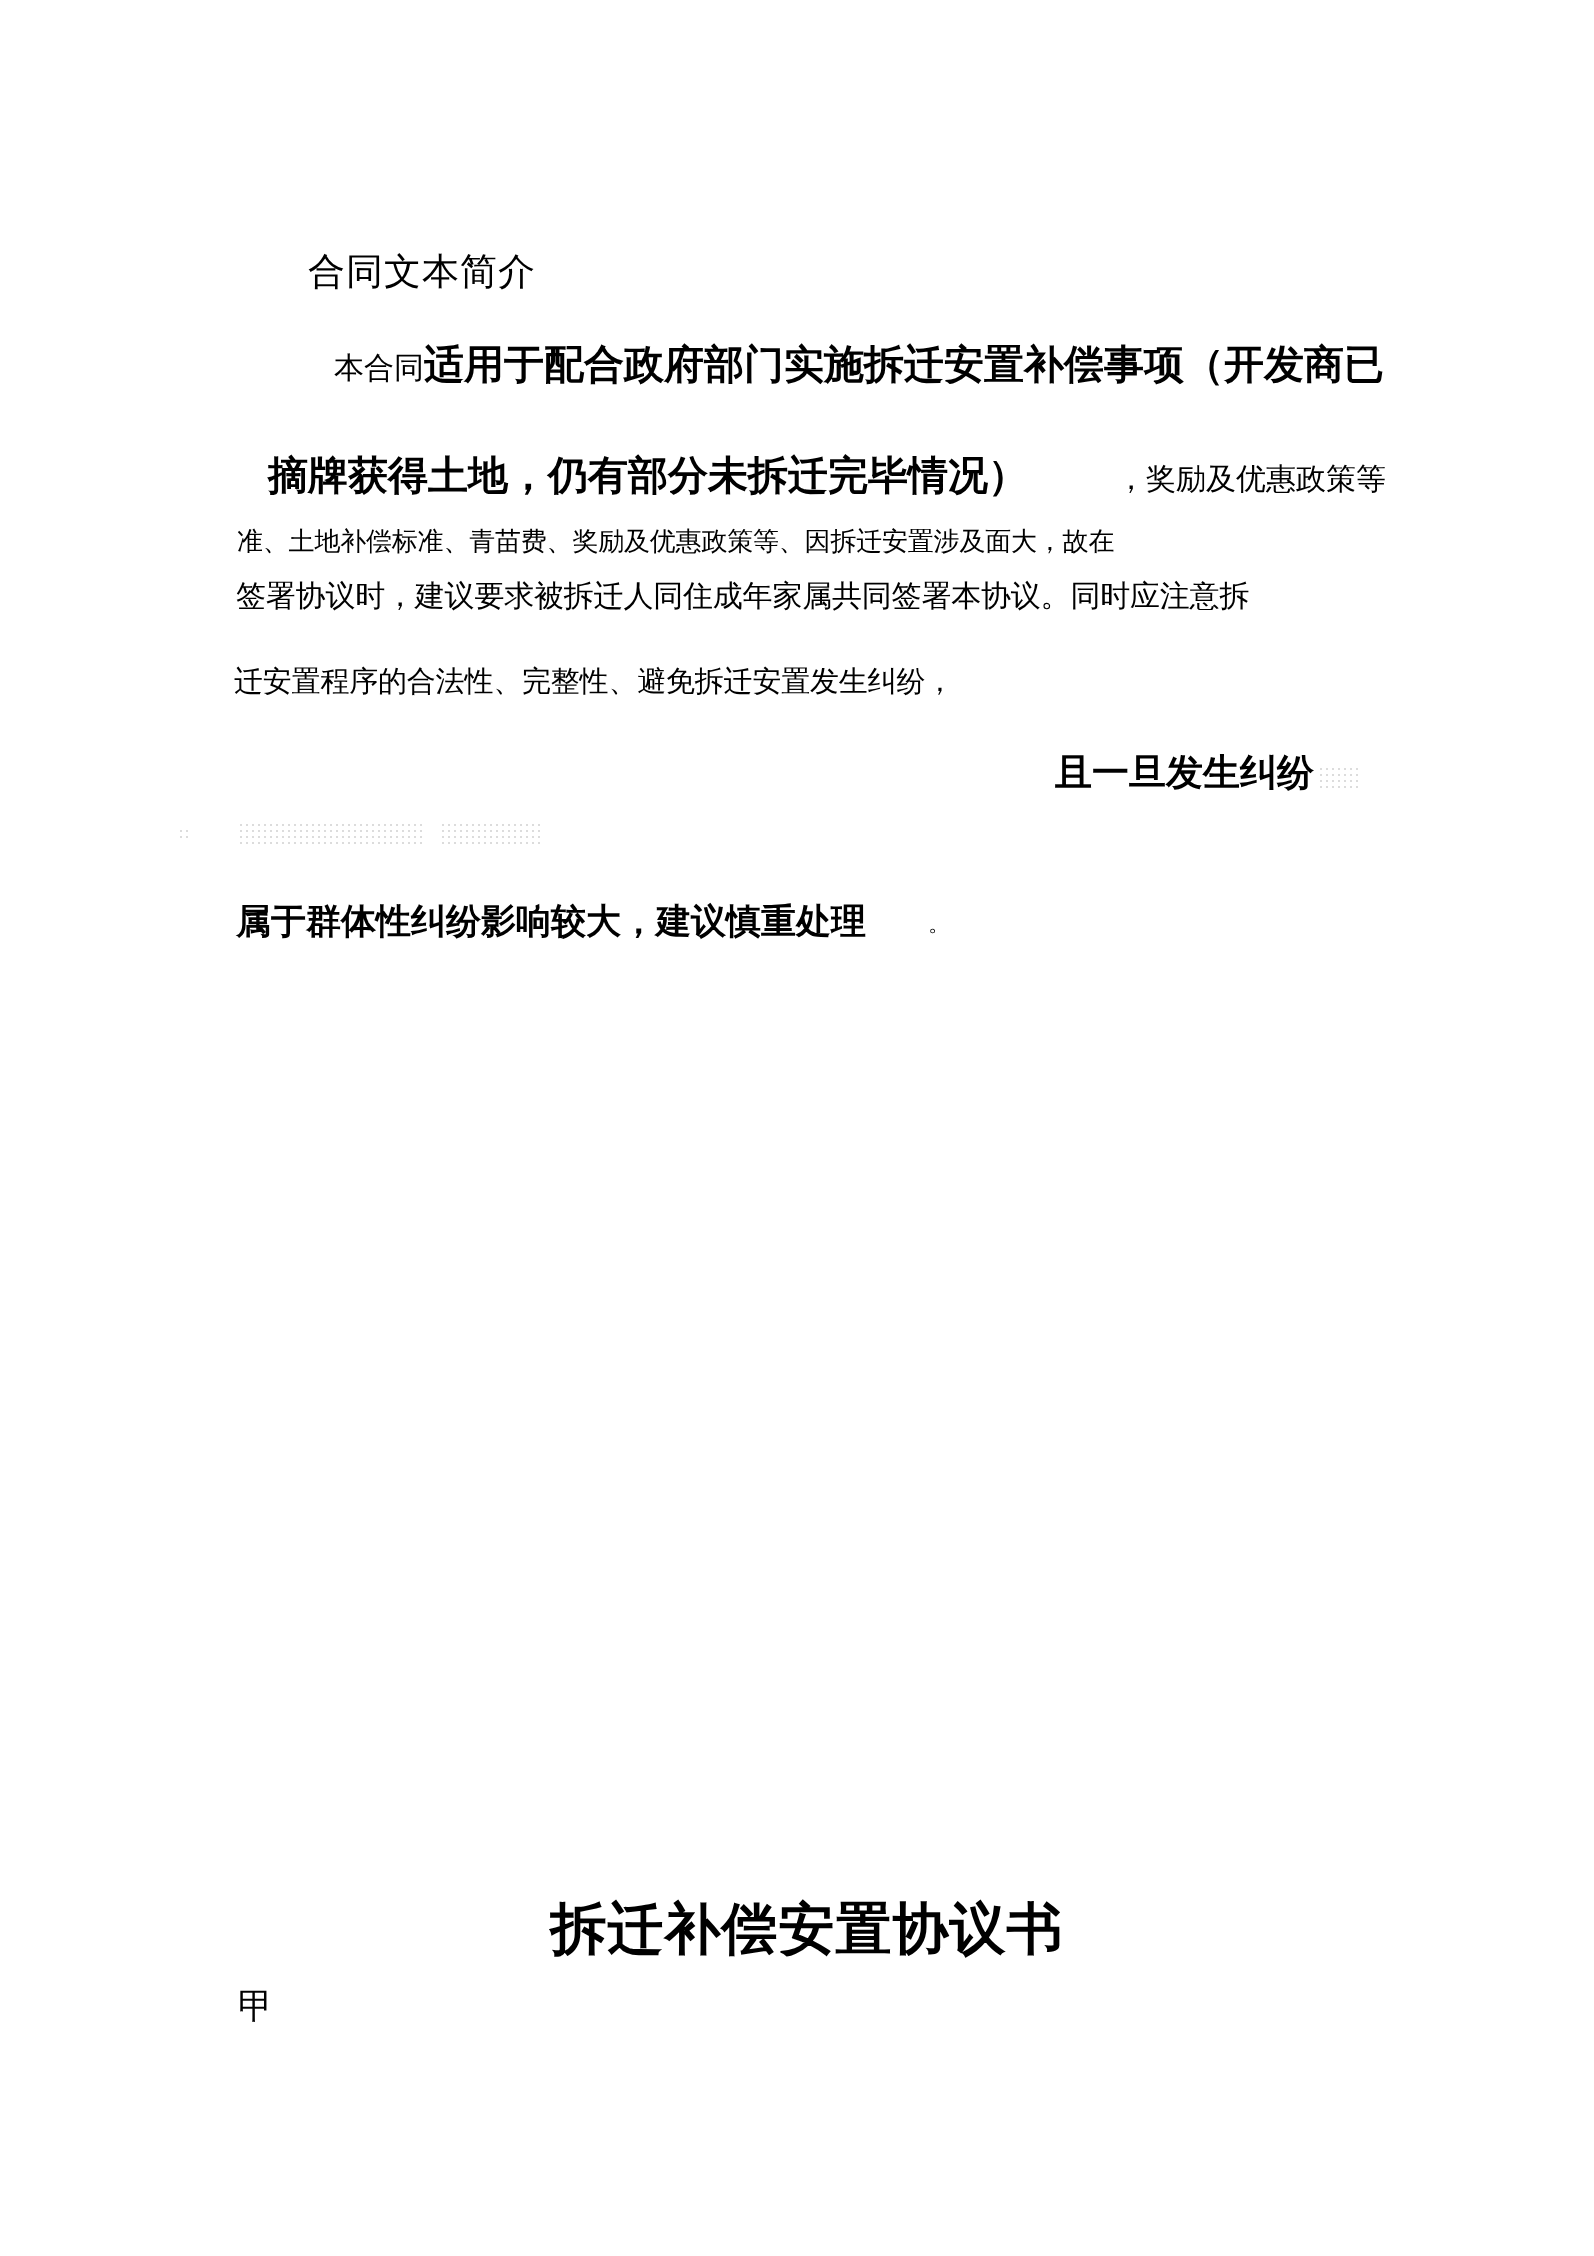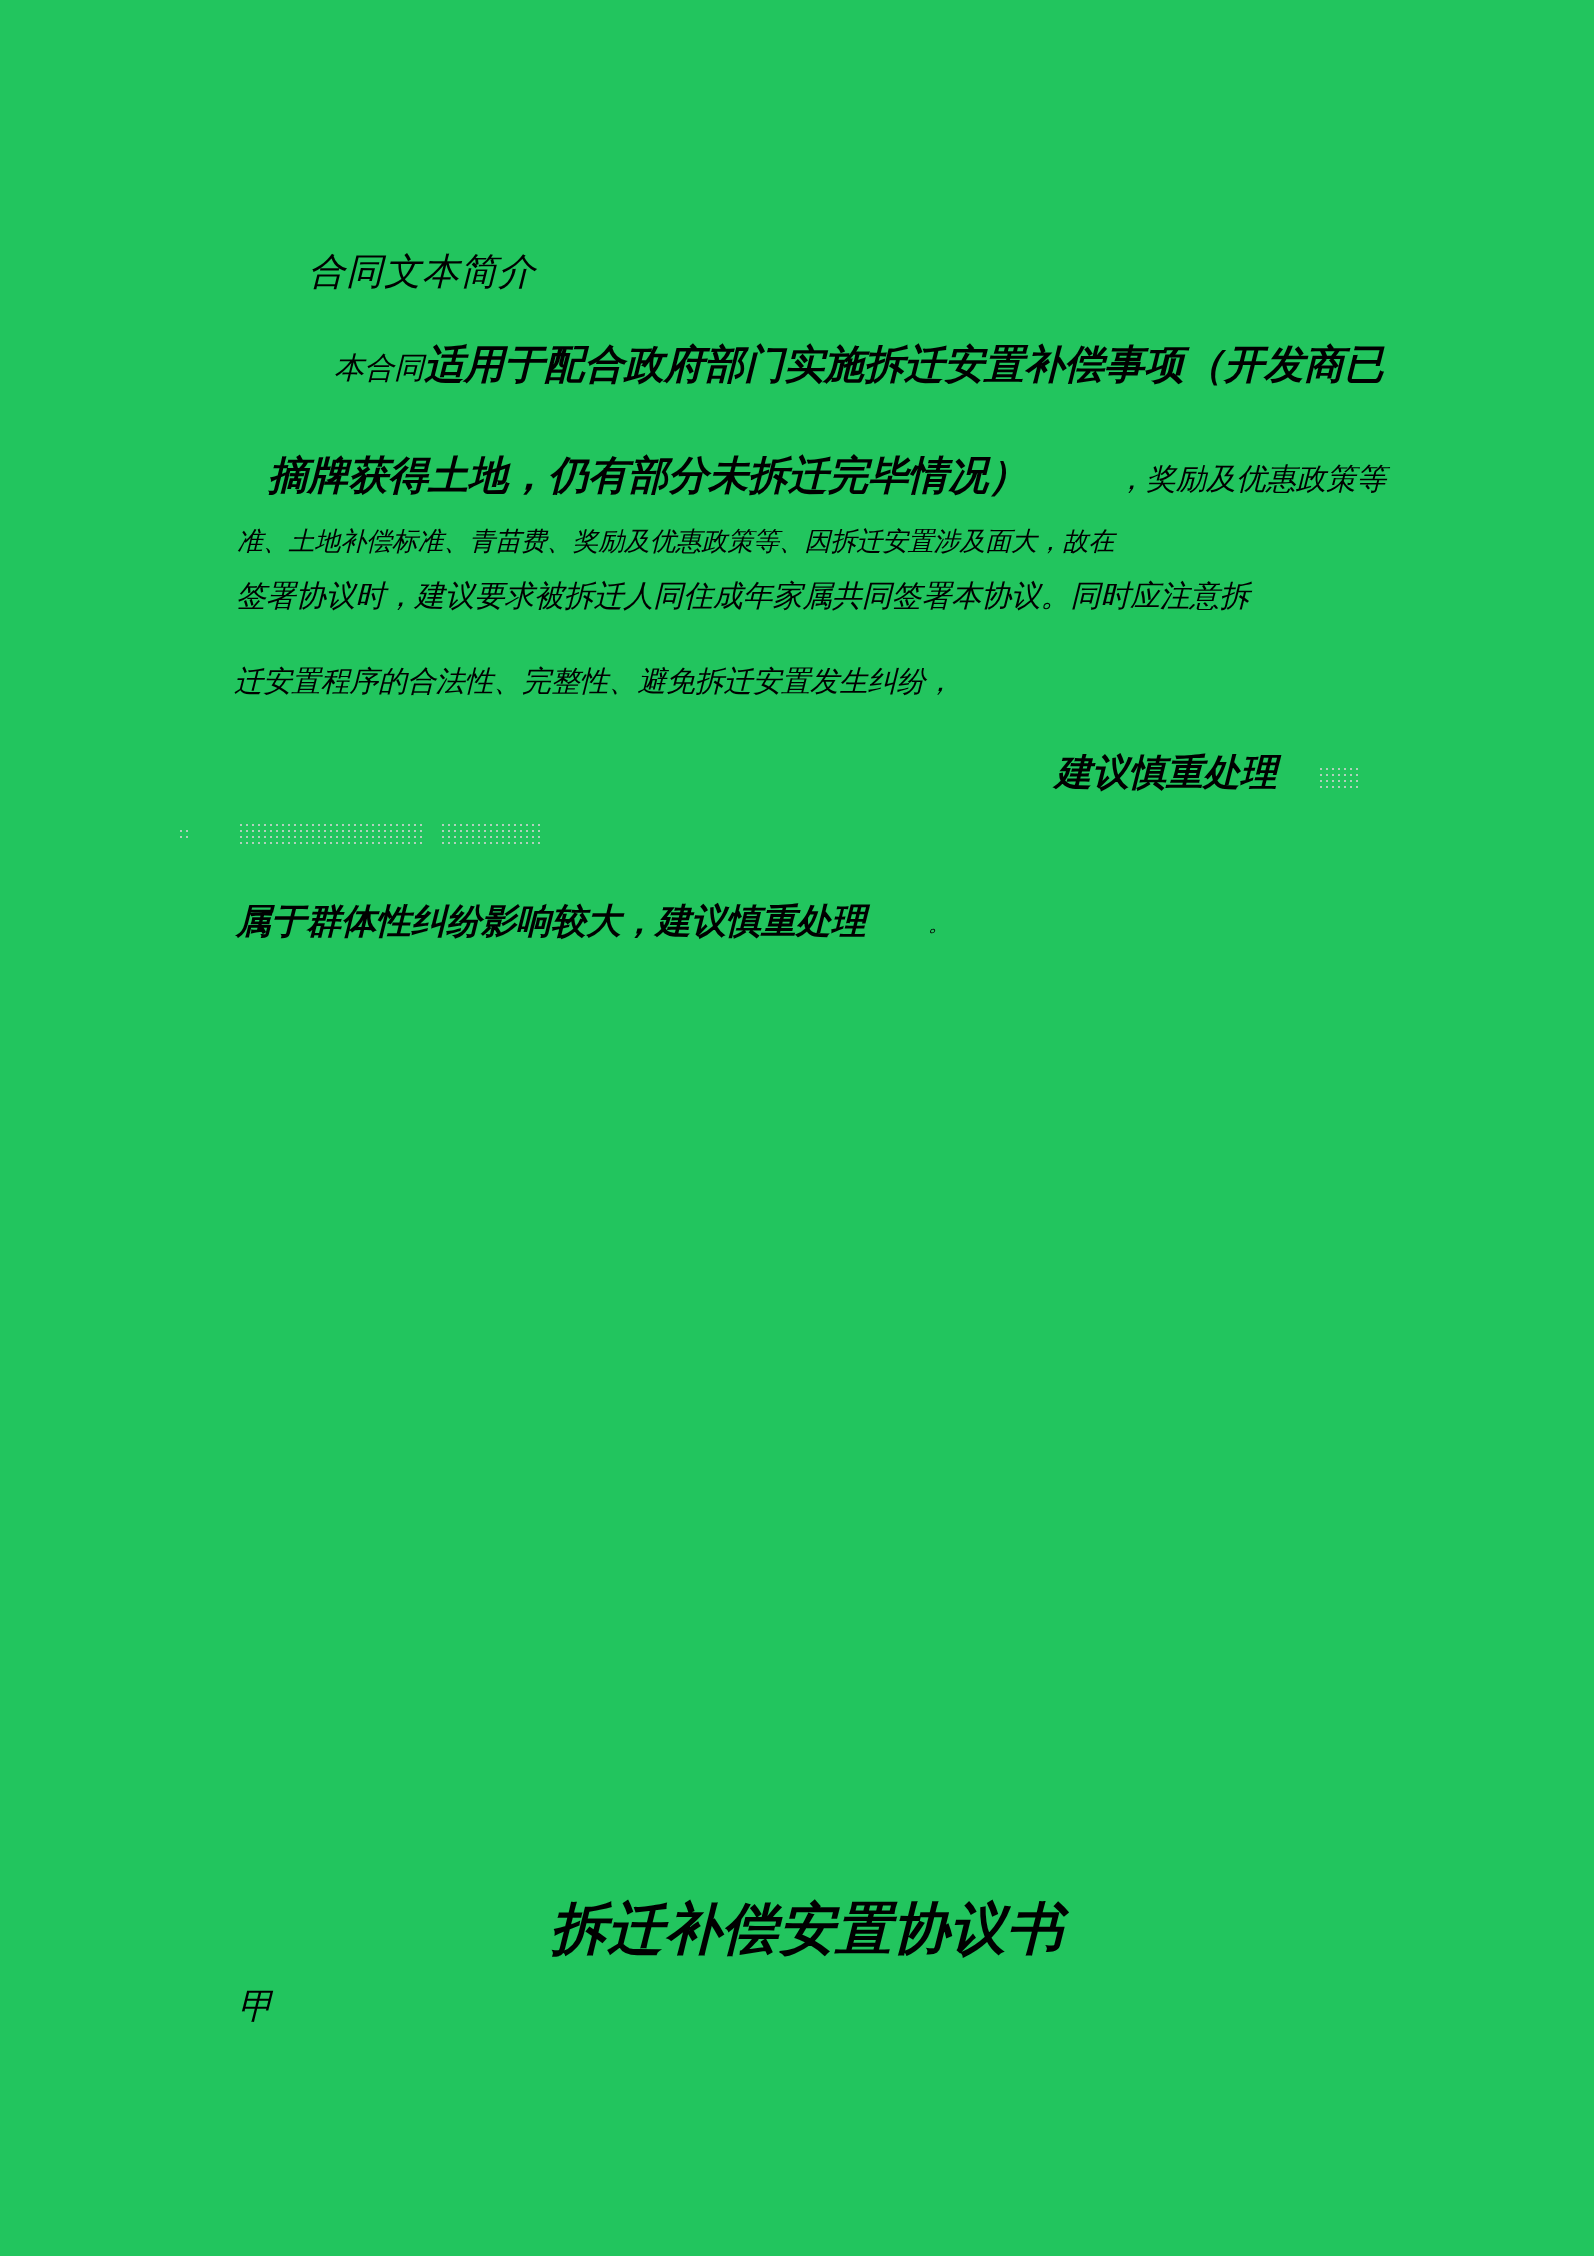--- a/index.html
+++ b/index.html
@@ -4,25 +4,24 @@
 <style>
   html, body {
     margin: 0;
     padding: 0;
     background: #e8e8e8;
   }
   .page {
     position: relative;
     width: 1594px;
     height: 2256px;
-    background: #22c55e;
+    background: #ffffff;
     font-family: "DejaVu Sans", "Liberation Sans", sans-serif;
     color: #000000;
     overflow: hidden;
-    font-style: italic;
   }
   .abs { position: absolute; white-space: nowrap; }
 
   
   .doc-heading {
     left: 308px;
     top: 247px;
     font-size: 37px;
     font-weight: 500;
     letter-spacing: 1px;
@@ -95,21 +94,21 @@
   <div class="abs l2">
     <span class="l2-big">摘牌获得土地，仍有部分未拆迁完毕情况）</span><span class="l2-gap"></span><span class="l2-small">，奖励及优惠政策等</span>
   </div>
 
   <div class="abs l3">准、土地补偿标准、青苗费、奖励及优惠政策等、因拆迁安置涉及面大，故在</div>
 
   <div class="abs l4">签署协议时，建议要求被拆迁人同住成年家属共同签署本协议。同时应注意拆</div>
 
   <div class="abs l5">迁安置程序的合法性、完整性、避免拆迁安置发生纠纷，</div>
 
-  <div class="abs l6">建议慎重处理</div>
+  <div class="abs l6">且一旦发生纠纷</div>
 
   <div class="faint-dots faint-c"></div>
   <div class="faint-dots faint-tick"></div>
   <div class="faint-dots faint-a"></div>
   <div class="faint-dots faint-b"></div>
 
   <div class="abs l7">
     <span>属于群体性纠纷影响较大，建议慎重处理</span><span class="l7-gap"></span><span class="l7-period">。</span>
   </div>
 

